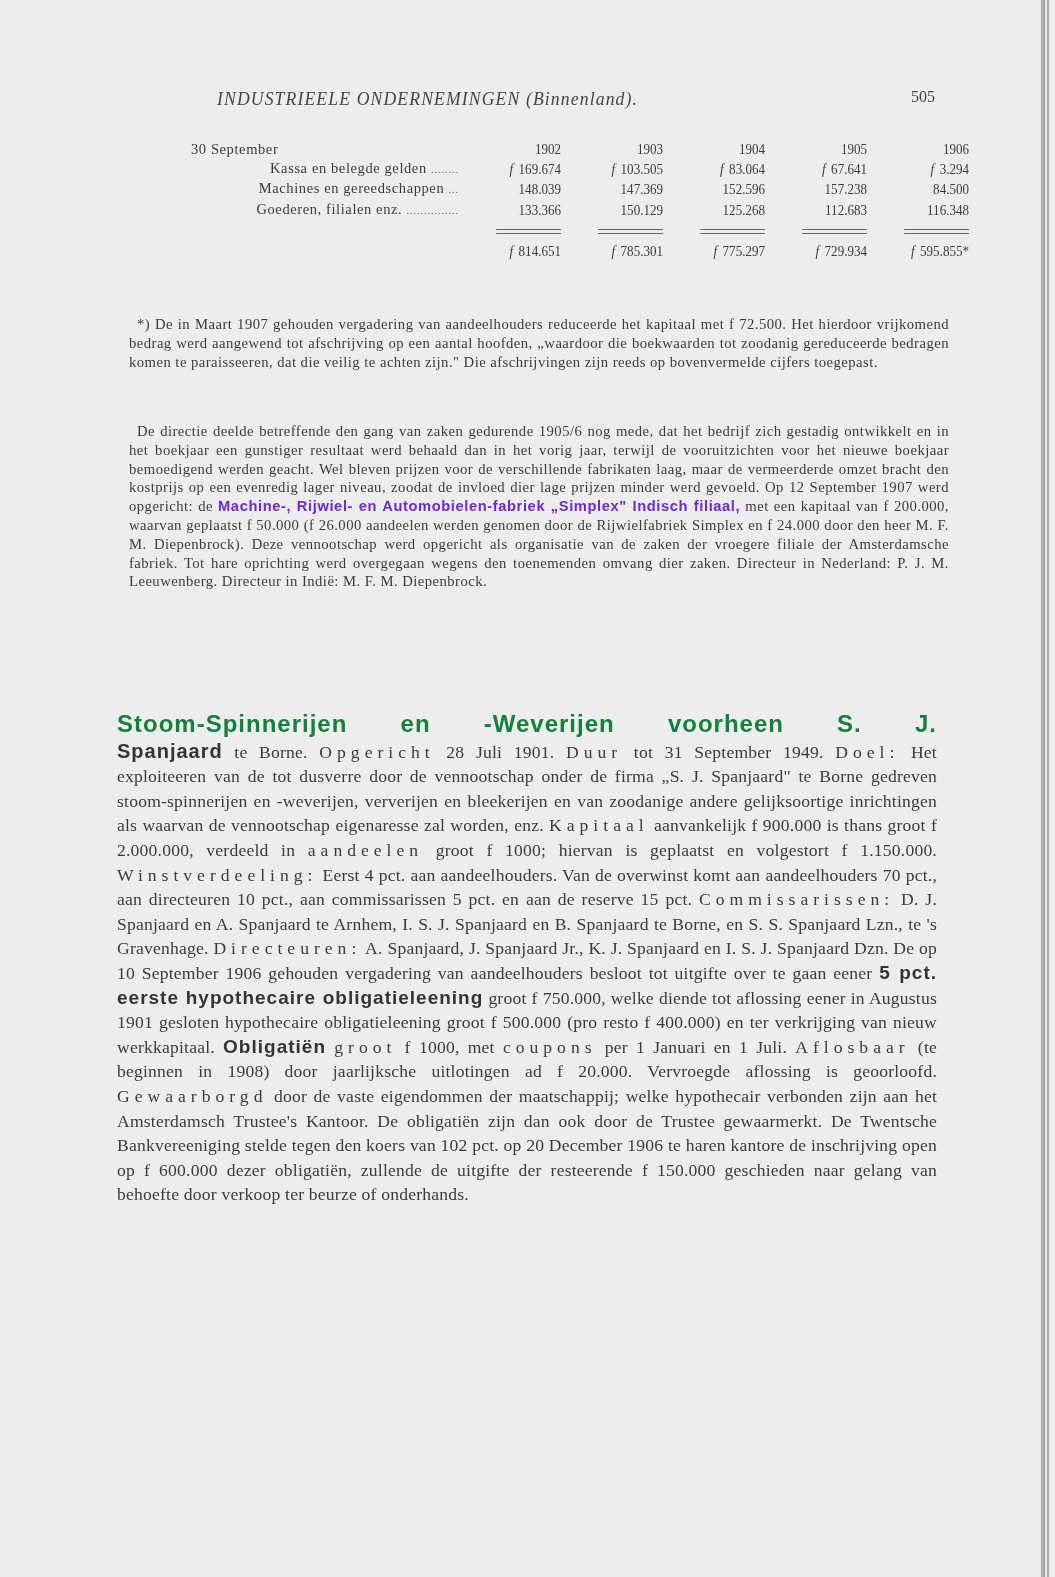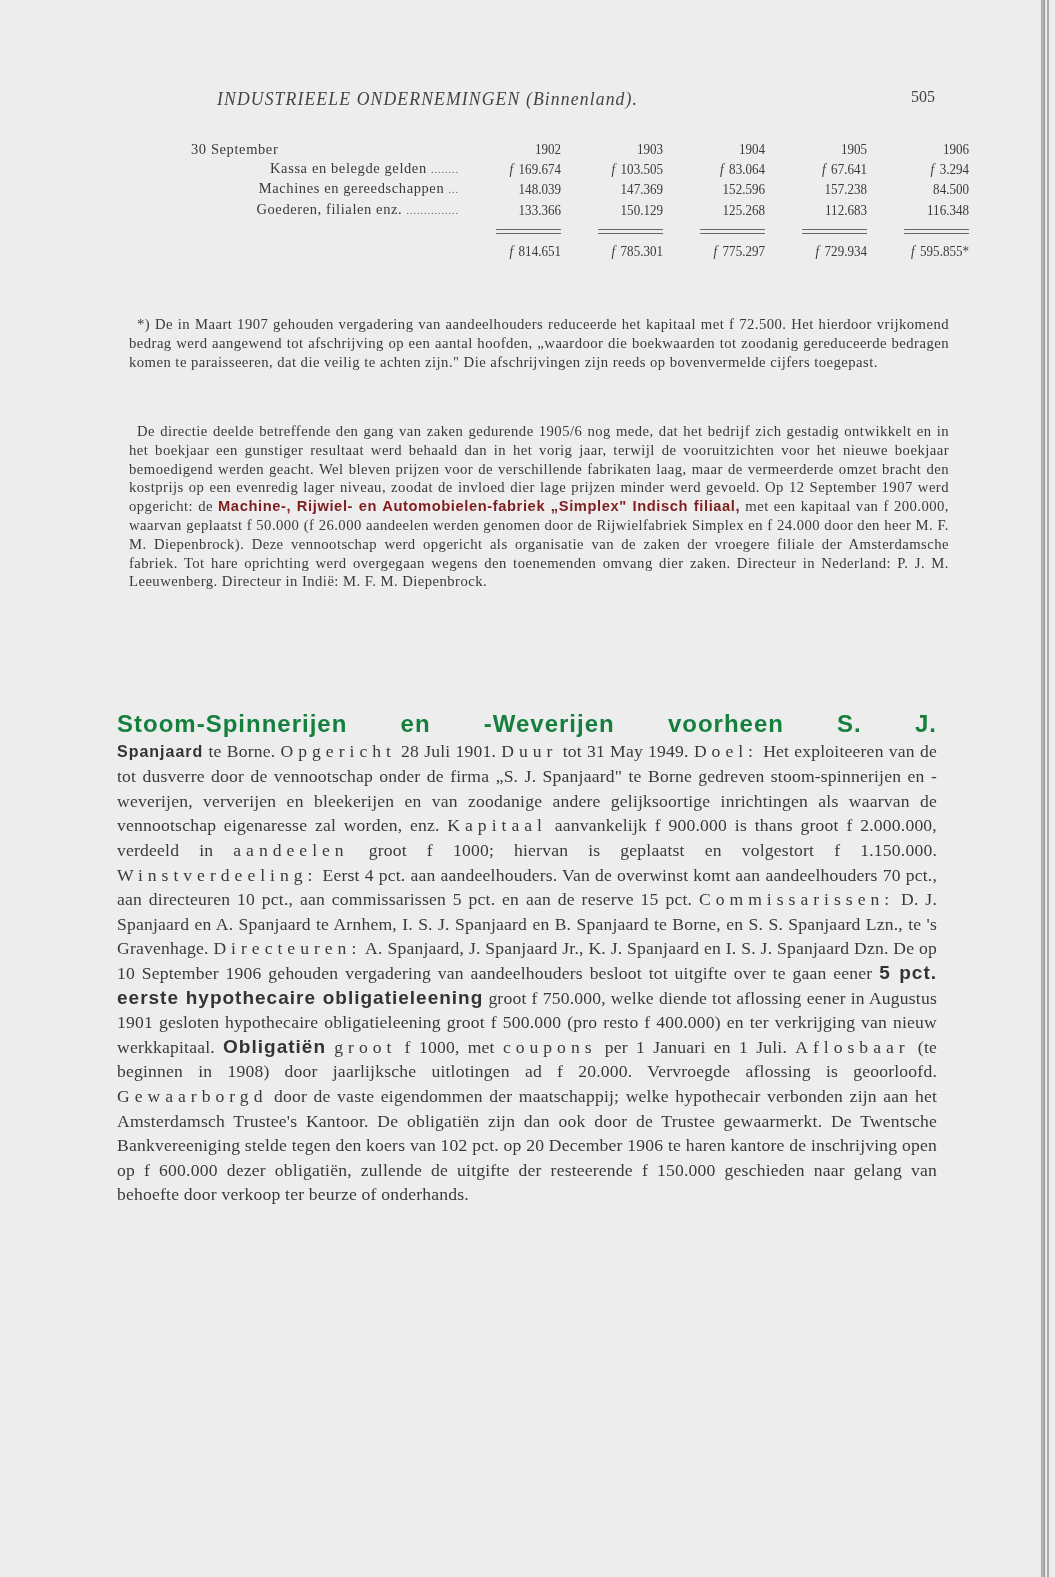--- a/index.html
+++ b/index.html
@@ -55,34 +55,34 @@
 
   .small-text {
     position:absolute; left:12px; width:820px;
     font-size:14.7px; line-height:18.8px; text-align:justify; letter-spacing:0.45px;
   }
   .footnote { top:315px; }
   .para1 { top:422px; text-indent:0; }
 
   .bold-sans {
     font-family:"Liberation Sans", "DejaVu Sans", sans-serif;
-    font-weight:bold; letter-spacing:0.6px; color:#7f1d1d;
+    font-weight:bold; letter-spacing:0.6px; color:#6d28d9;
   }
 
   .large-text {
     position:absolute; left:0; top:712px; width:820px;
     font-size:17.6px; line-height:24.6px; text-align:justify; letter-spacing:0.2px;
   }
   .large-text .company {
     font-family:"Liberation Sans", "DejaVu Sans", sans-serif;
     font-weight:bold; font-size:24px; letter-spacing:1px; word-spacing:34px; color:#15803d;
   }
   .large-text .company2 {
     font-family:"Liberation Sans", "DejaVu Sans", sans-serif;
-    font-weight:bold; font-size:16px; letter-spacing:1px; color:#333;
+    font-weight:bold; font-size:20px; letter-spacing:1px; color:#333;
   }
   .sp { letter-spacing:5px; }
   .large-text .bold-inline {
     font-family:"Liberation Sans", "DejaVu Sans", sans-serif;
     font-weight:bold; font-size:19px; letter-spacing:1px; color:#333;
   }
 </style>
 </head>
 <body>
 
@@ -157,21 +157,21 @@
     <span>met een kapitaal van f 200.000, waarvan geplaatst f 50.000 (f 26.000 aandeelen werden genomen door de Rijwielfabriek Simplex en f 24.000 door den heer M. F. M. Diepenbrock). Deze vennootschap werd opgericht als organisatie van de zaken der vroegere filiale der Amsterdamsche fabriek. Tot hare oprichting werd overgegaan wegens den toenemenden omvang dier zaken. Directeur in Nederland: P. J. M. Leeuwenberg. Directeur in Indië: M. F. M. Diepenbrock.</span>
   </p>
 
   <p class="large-text" style="margin:0;">
     <span class="company">Stoom-Spinnerijen en -Weverijen voorheen S. J.</span>
     <span class="company2">Spanjaard</span>
     <span>te Borne.</span>
     <span class="sp">Opgericht</span>
     <span>28 Juli 1901.</span>
     <span class="sp">Duur</span>
-    <span>tot 31 May 1949.</span>
+    <span>tot 31 September 1949.</span>
     <span class="sp">Doel:</span>
     <span>Het exploiteeren van de tot dusverre door de vennootschap onder de firma „S. J. Spanjaard" te Borne gedreven stoom-spinnerijen en -weverijen, ververijen en bleekerijen en van zoodanige andere gelijksoortige inrichtingen als waarvan de vennootschap eigenaresse zal worden, enz.</span>
     <span class="sp">Kapitaal</span>
     <span>aanvankelijk f 900.000 is thans groot f 2.000.000, verdeeld in</span>
     <span class="sp">aandeelen</span>
     <span>groot f 1000; hiervan is geplaatst en volgestort f 1.150.000.</span>
     <span class="sp">Winstverdeeling:</span>
     <span>Eerst 4 pct. aan aandeelhouders. Van de overwinst komt aan aandeelhouders 70 pct., aan directeuren 10 pct., aan commissarissen 5 pct. en aan de reserve 15 pct.</span>
     <span class="sp">Commissarissen:</span>
     <span>D. J. Spanjaard en A. Spanjaard te Arnhem, I. S. J. Spanjaard en B. Spanjaard te Borne, en S. S. Spanjaard Lzn., te 's Gravenhage.</span>

